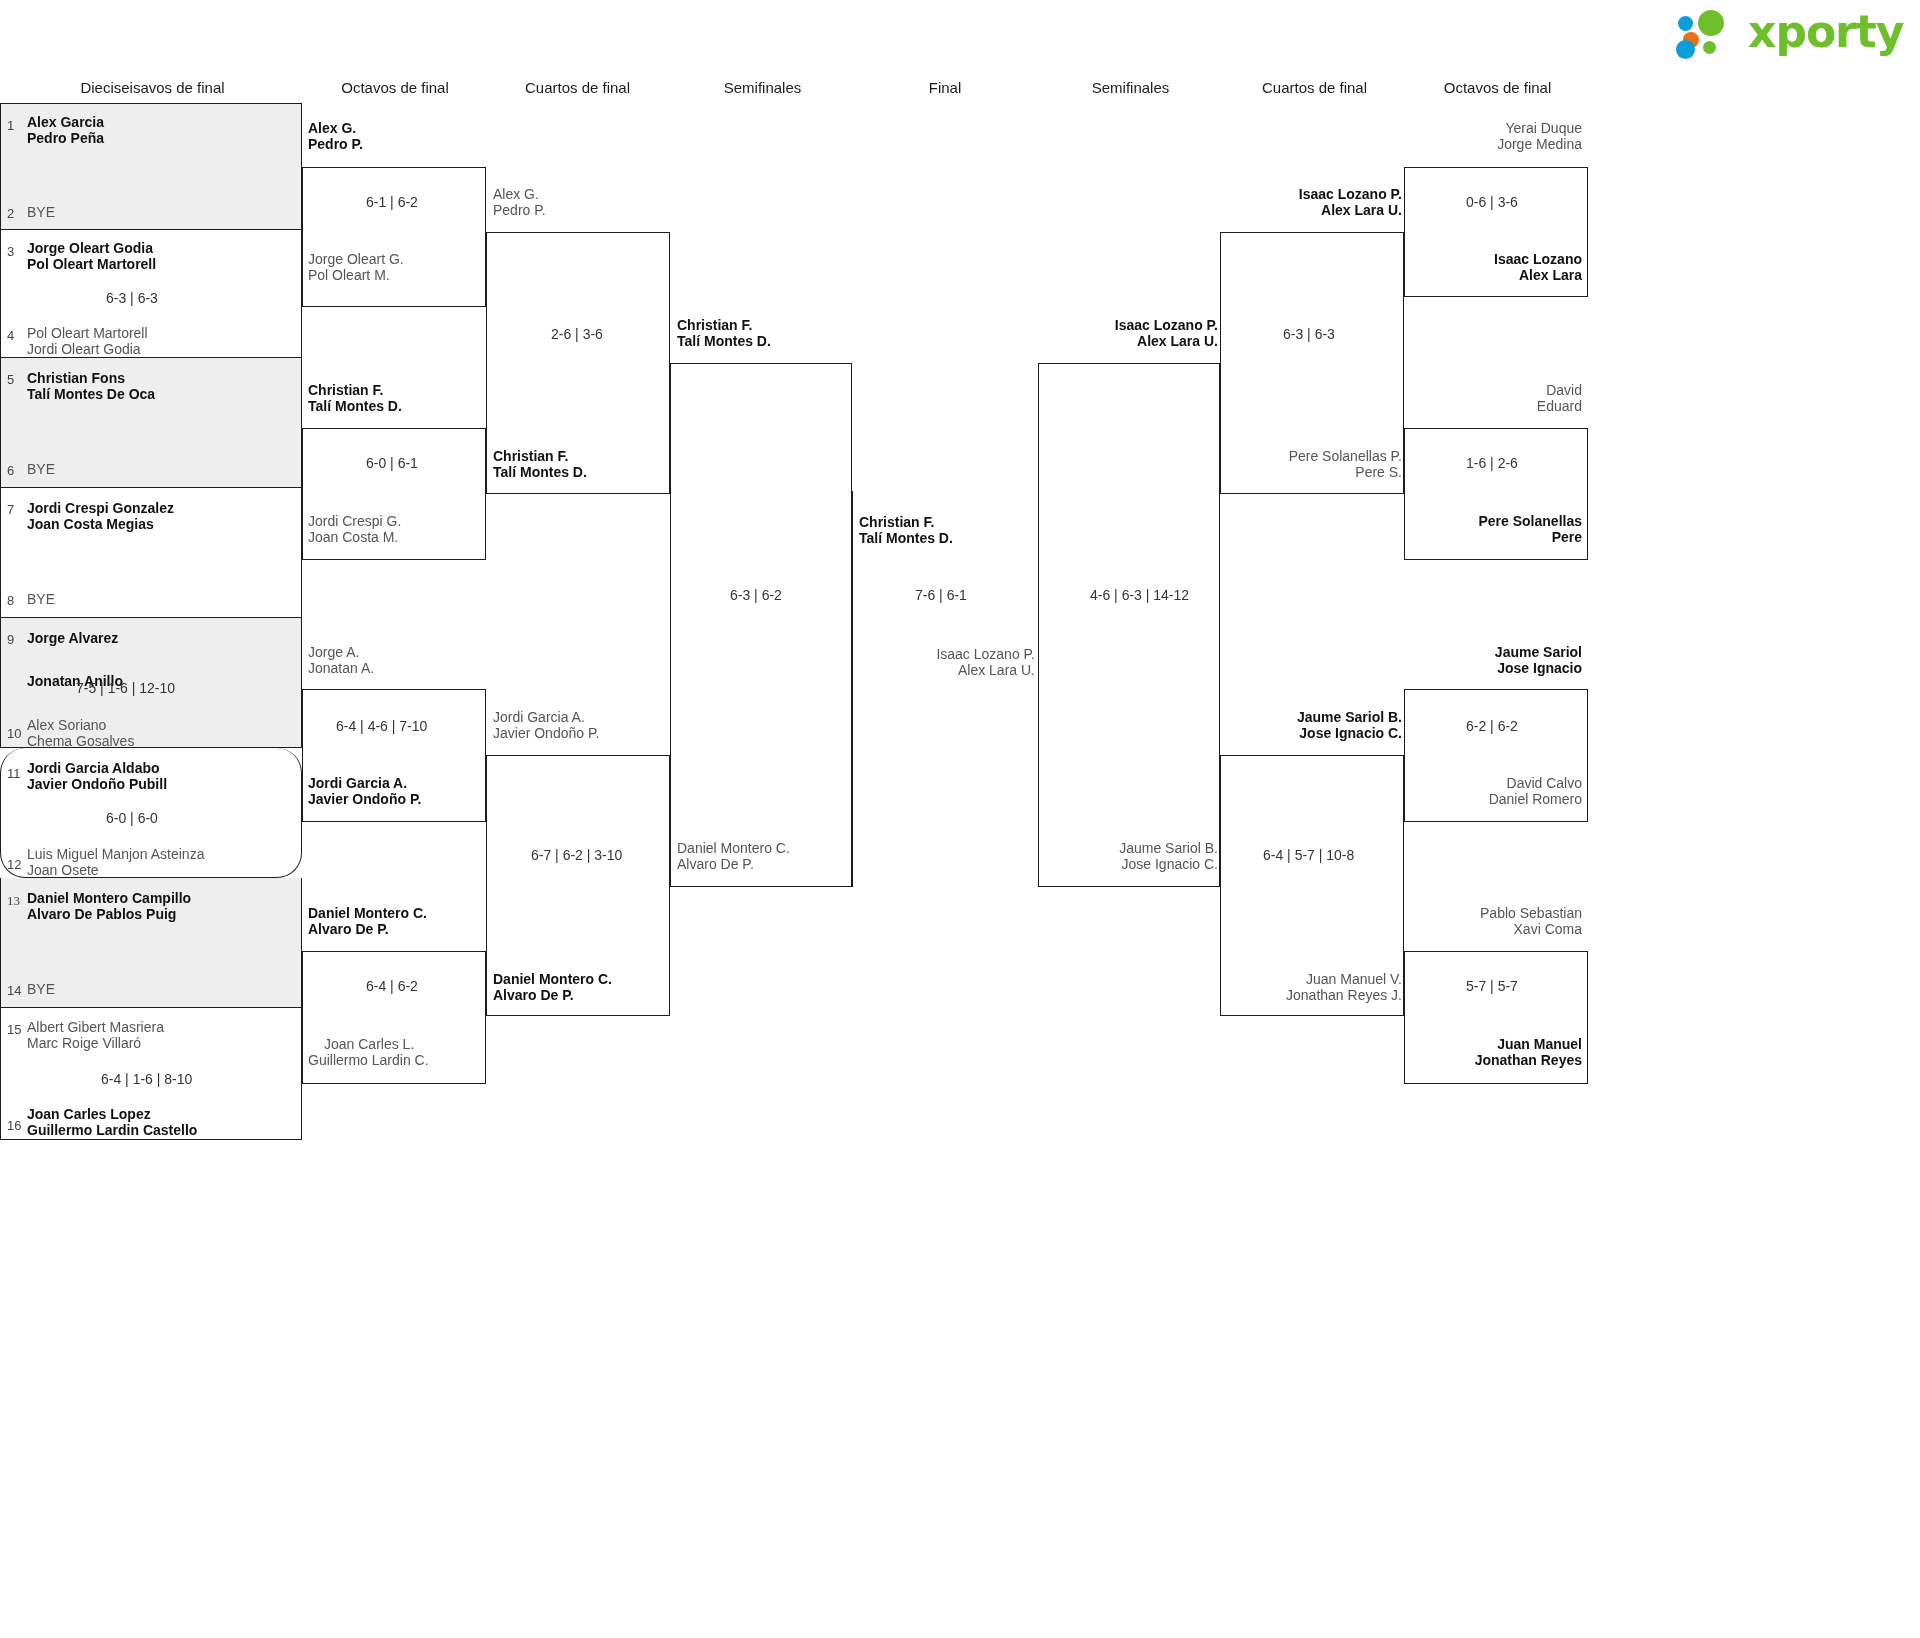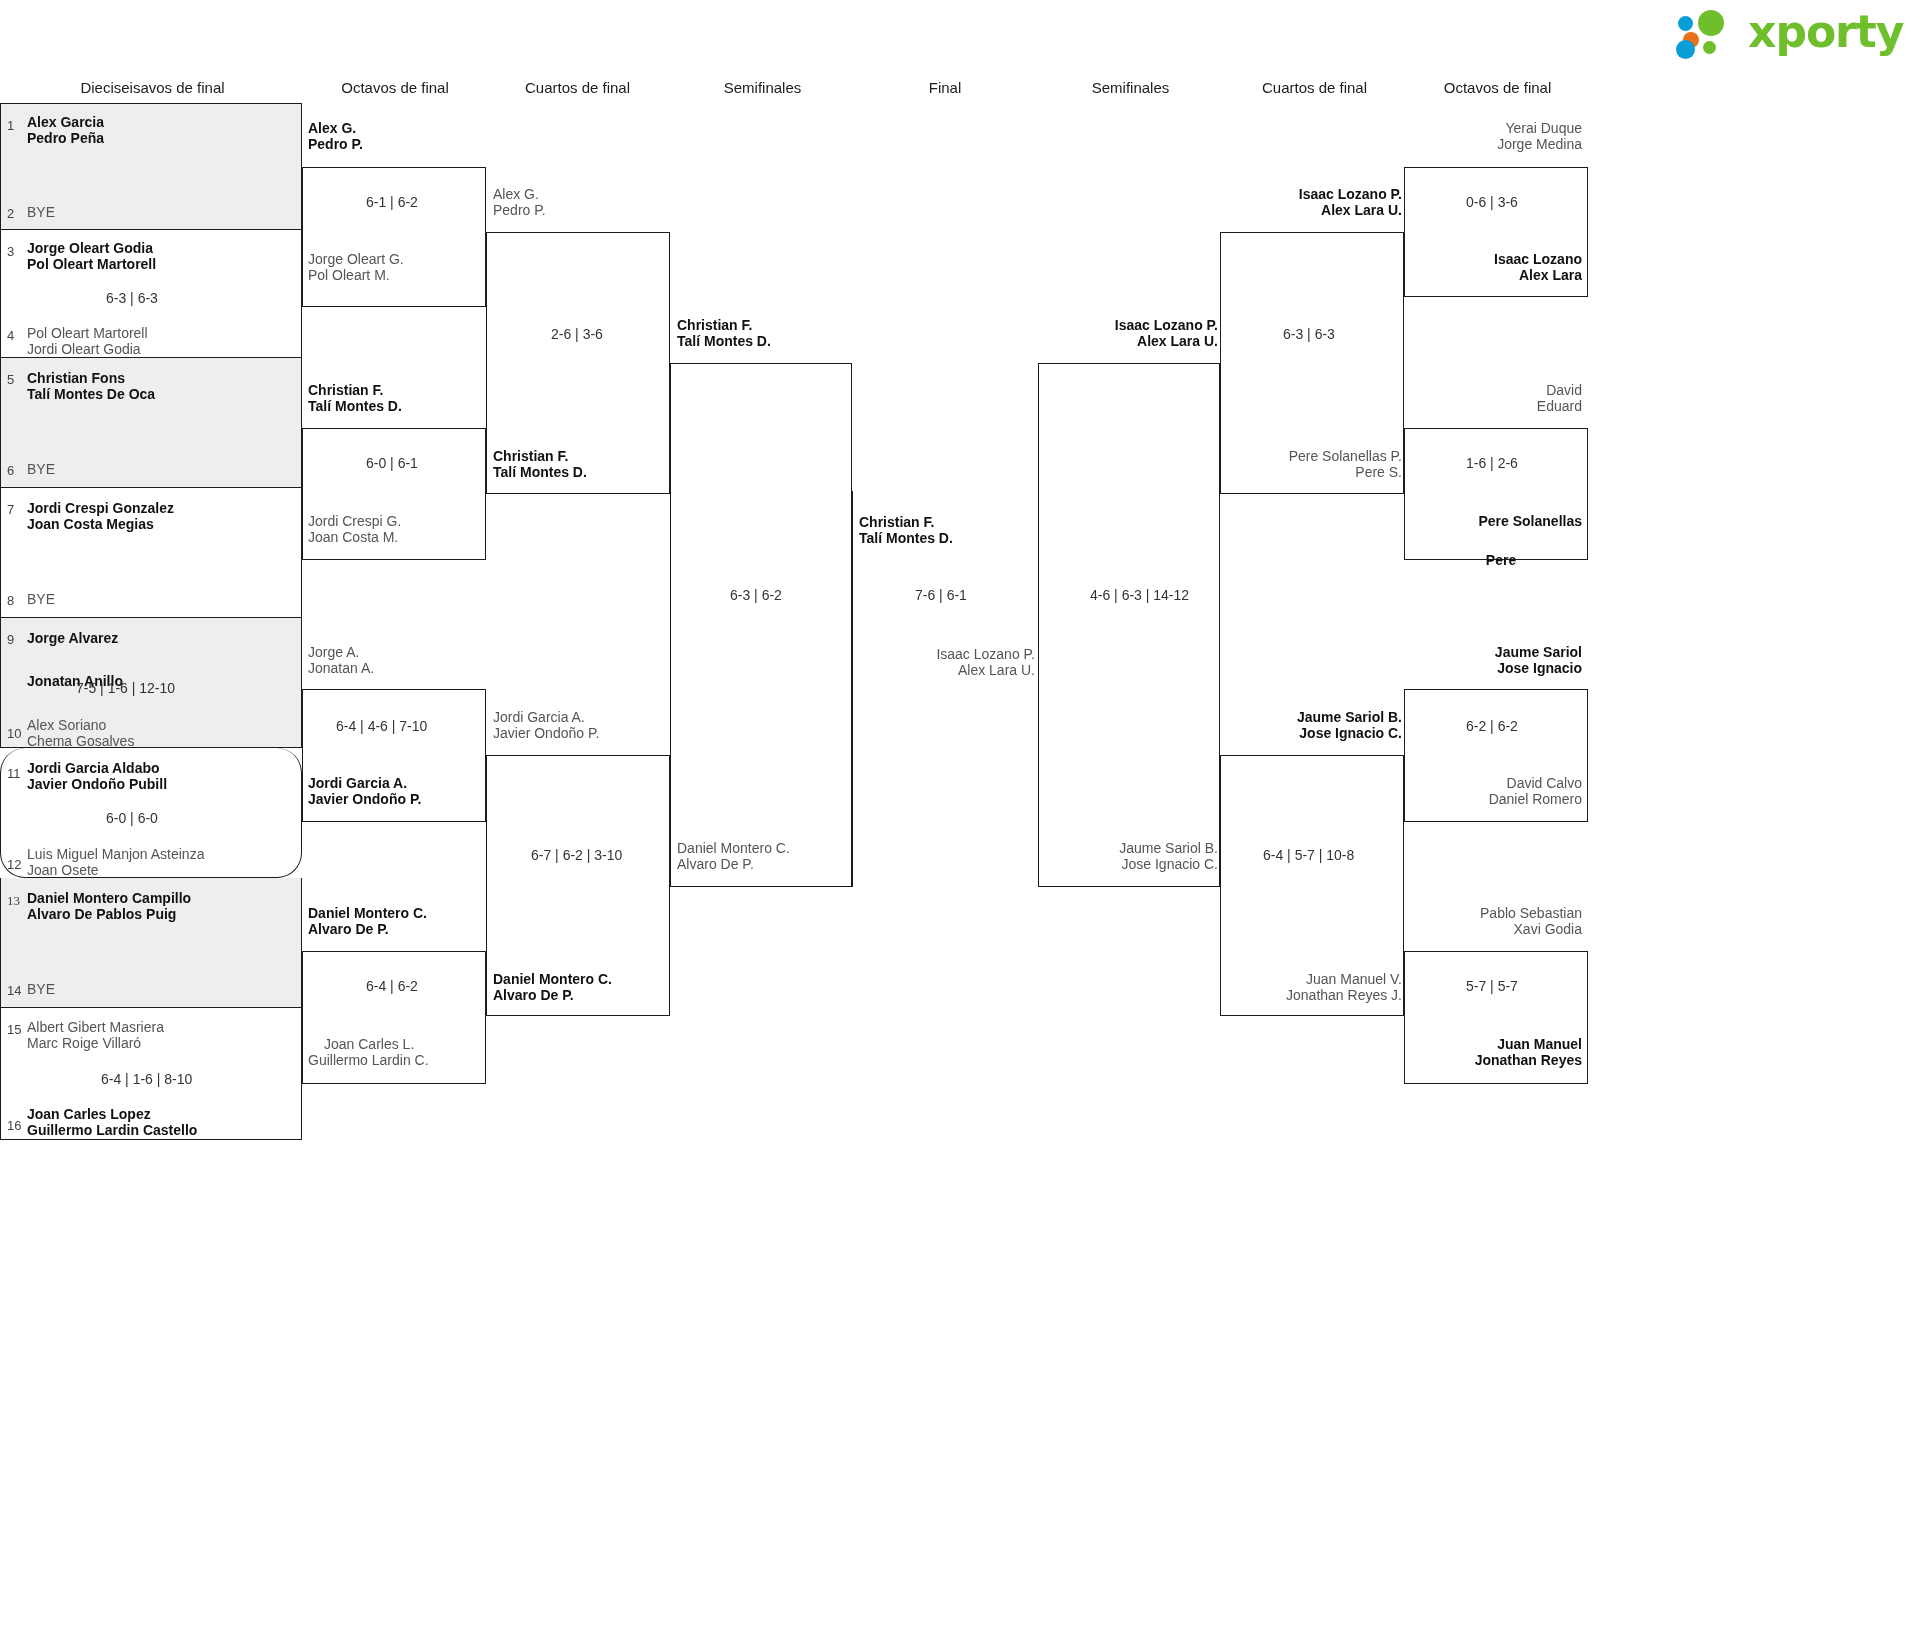--- a/index.html
+++ b/index.html
@@ -228,29 +228,29 @@
   <span class="team lose r" style="left:1420px;top:136px;width:162px;">Jorge Medina</span>
   <span class="score" style="left:1466px;top:194px;">0-6 | 3-6</span>
   <span class="team win r" style="left:1420px;top:251px;width:162px;">Isaac Lozano</span>
   <span class="team win r" style="left:1420px;top:267px;width:162px;">Alex Lara</span>
 
   <div class="mbox" style="left:1404px;top:428px;width:184px;height:132px;"></div>
   <span class="team lose r" style="left:1420px;top:382px;width:162px;">David</span>
   <span class="team lose r" style="left:1420px;top:398px;width:162px;">Eduard</span>
   <span class="score" style="left:1466px;top:455px;">1-6 | 2-6</span>
   <span class="team win r" style="left:1420px;top:513px;width:162px;">Pere Solanellas</span>
-  <span class="team win r" style="left:1420px;top:552px;width:162px;text-align:center;">Pere</span>
+  <span class="team win r" style="left:1420px;top:529px;width:162px;">Pere</span>
 
   <div class="mbox" style="left:1404px;top:689px;width:184px;height:133px;"></div>
   <span class="team win r" style="left:1420px;top:644px;width:162px;">Jaume Sariol</span>
   <span class="team win r" style="left:1420px;top:660px;width:162px;">Jose Ignacio</span>
   <span class="score" style="left:1466px;top:718px;">6-2 | 6-2</span>
   <span class="team lose r" style="left:1420px;top:775px;width:162px;">David Calvo</span>
   <span class="team lose r" style="left:1420px;top:791px;width:162px;">Daniel Romero</span>
 
   <div class="mbox" style="left:1404px;top:951px;width:184px;height:133px;"></div>
   <span class="team lose r" style="left:1420px;top:905px;width:162px;">Pablo Sebastian</span>
-  <span class="team lose r" style="left:1420px;top:921px;width:162px;">Xavi Godia</span>
+  <span class="team lose r" style="left:1420px;top:921px;width:162px;">Xavi Coma</span>
   <span class="score" style="left:1466px;top:978px;">5-7 | 5-7</span>
   <span class="team win r" style="left:1420px;top:1036px;width:162px;">Juan Manuel</span>
   <span class="team win r" style="left:1420px;top:1052px;width:162px;">Jonathan Reyes</span>
 
 </div>
 
 </body></html>

